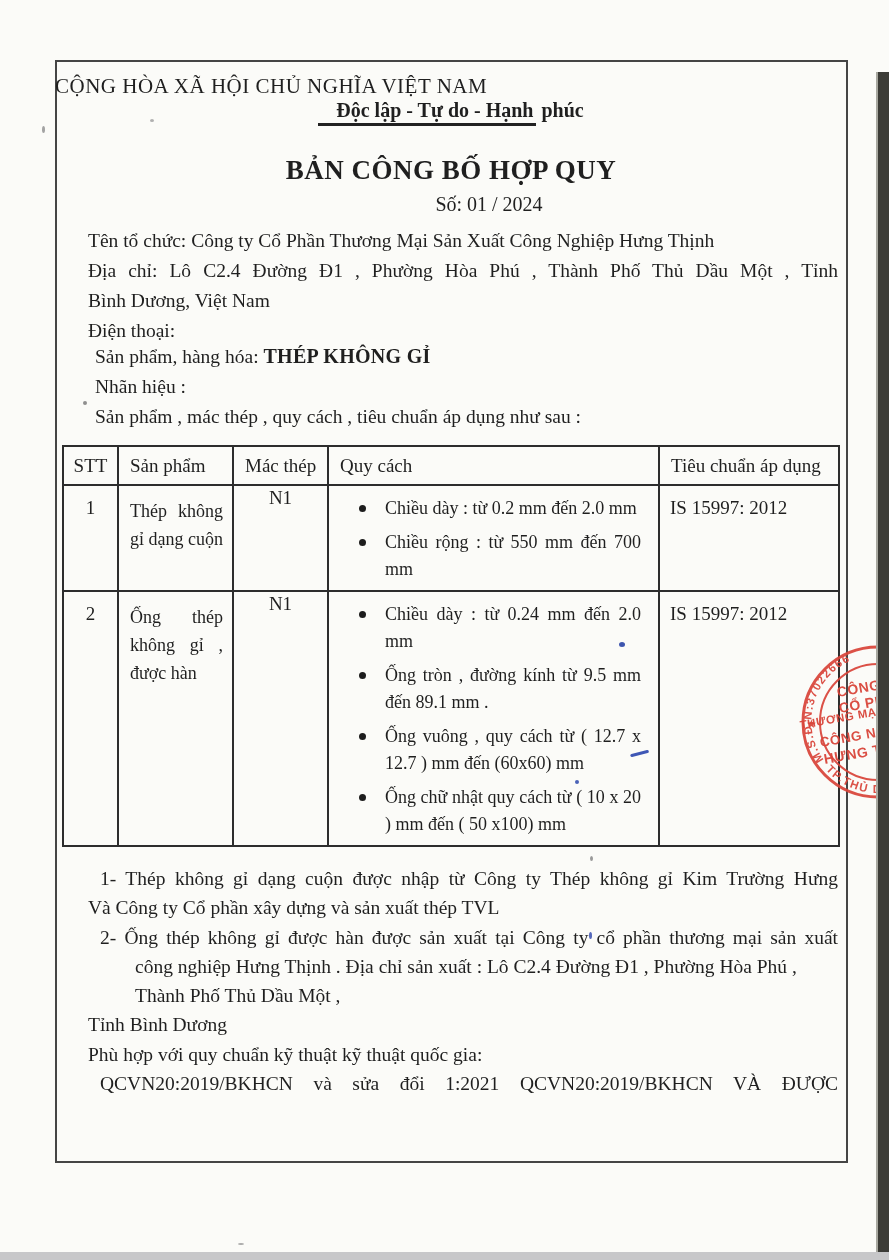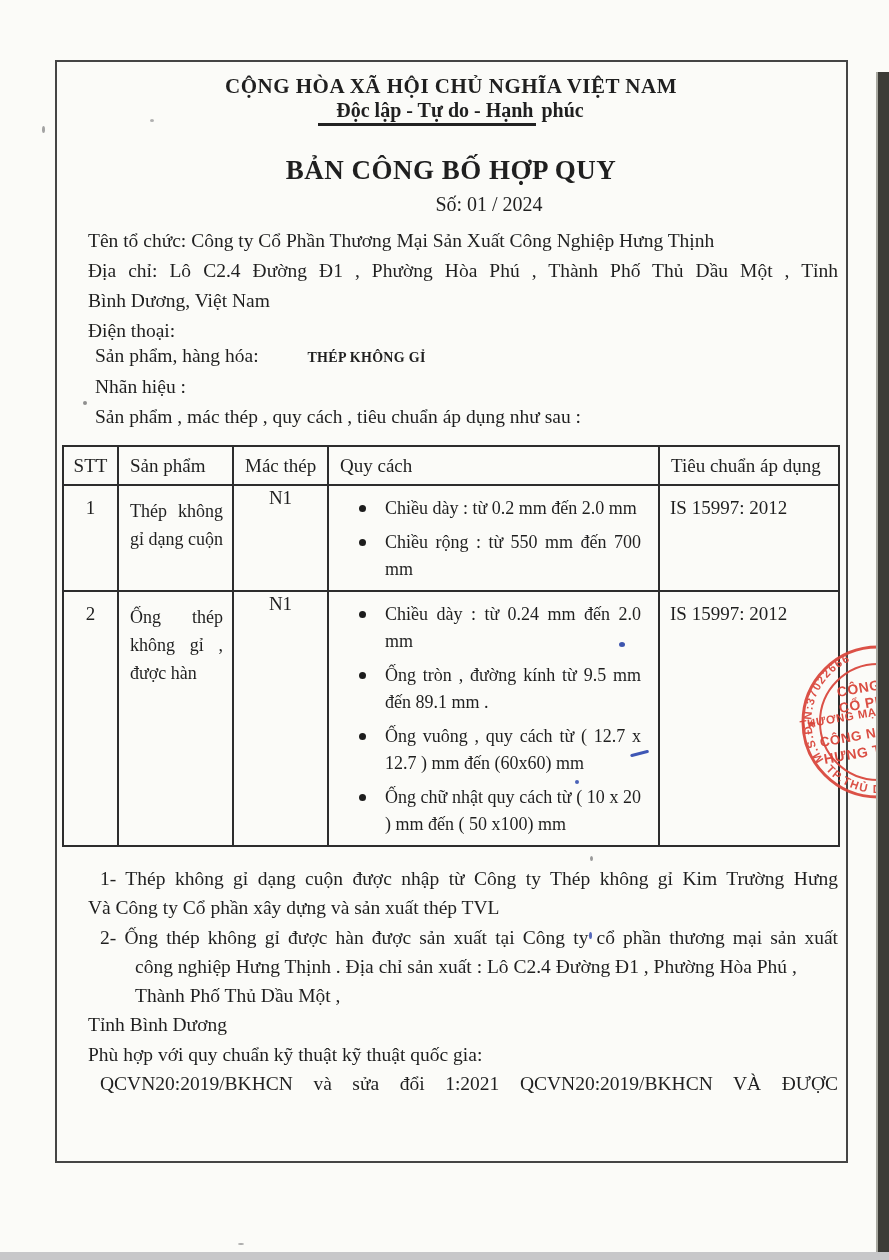--- a/index.html
+++ b/index.html
@@ -8,22 +8,22 @@
     background:#fbfbf8;
     font-family:"Liberation Serif","DejaVu Serif",serif;
     color:#1f1f1f;
   }
   .frame{
     position:absolute;left:55px;top:60px;width:789px;height:1099px;
     border:2px solid #454545;
   }
   
   .h-country{
-    position:absolute;left:55px;top:74px;width:792px;text-align:center;
-    font-size:21px;font-weight:bold;letter-spacing:.5px;
+    position:absolute;left:55px;top:74px;width:792px;text-align:left;
+    font-size:21px;font-weight:normal;letter-spacing:.5px;
   }
   .h-motto{
     position:absolute;left:55px;top:99px;width:792px;text-align:center;
     font-size:20px;font-weight:bold;
   }
   .motto-u{border-bottom:3px solid #222;padding:0 3px 2px 18px;}
   .motto-t{margin-left:5px;}
   .h-title{
     position:absolute;left:55px;top:155px;width:792px;text-align:center;
     font-size:27px;font-weight:bold;letter-spacing:.5px;
@@ -34,21 +34,21 @@
   }
   
   .info{
     position:absolute;left:88px;top:226px;width:750px;
     font-size:19.5px;line-height:30px;
   }
   .il-just{text-align:justify;text-align-last:justify;}
   .product{
     position:absolute;left:95px;top:345px;width:740px;font-size:19.5px;
   }
-  .product b{font-size:14px;letter-spacing:.3px;margin-left:44px;}
+  .product b{font-size:20px;letter-spacing:.3px;}
   .brand{position:absolute;left:95px;top:376px;font-size:19.5px;}
   .intro{position:absolute;left:95px;top:406px;font-size:19.5px;}
   
   table.spec{
     position:absolute;left:62px;top:445px;width:776px;
     border-collapse:collapse;table-layout:fixed;z-index:1;
   }
   table.spec td,table.spec th{
     border:2px solid #2d2d2d;vertical-align:top;
     font-weight:normal;overflow:hidden;

